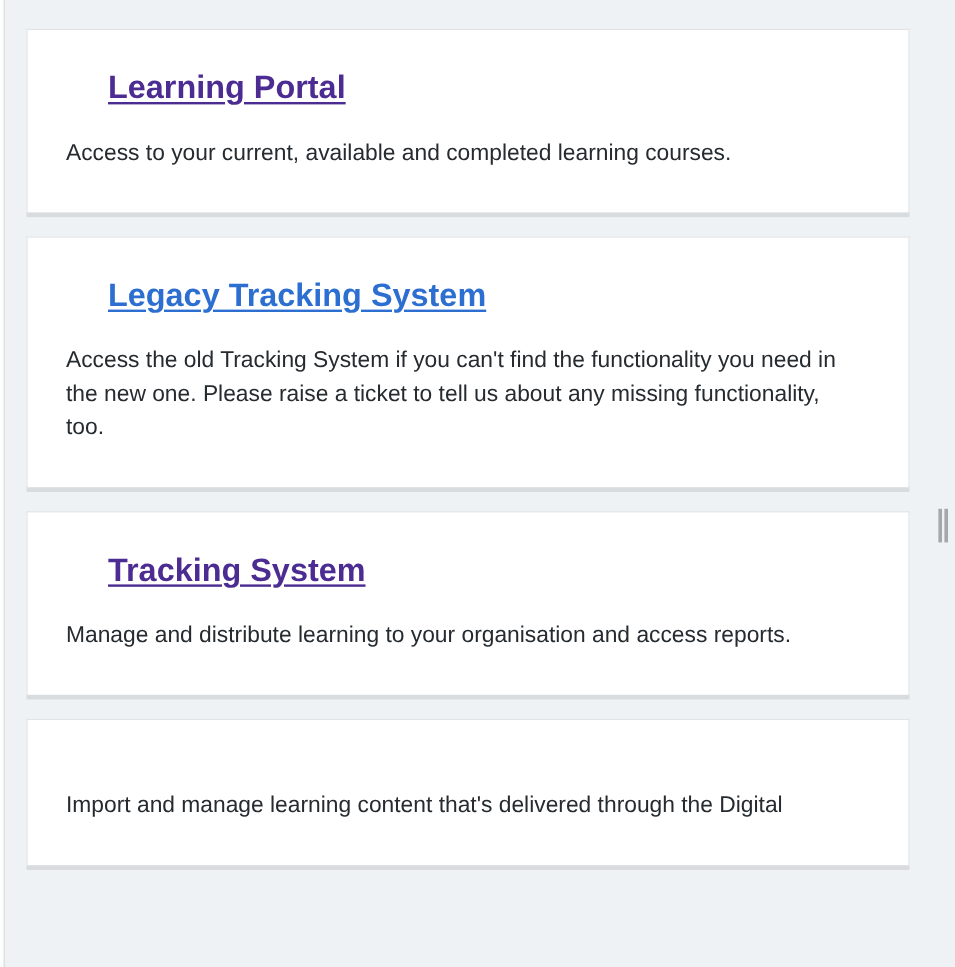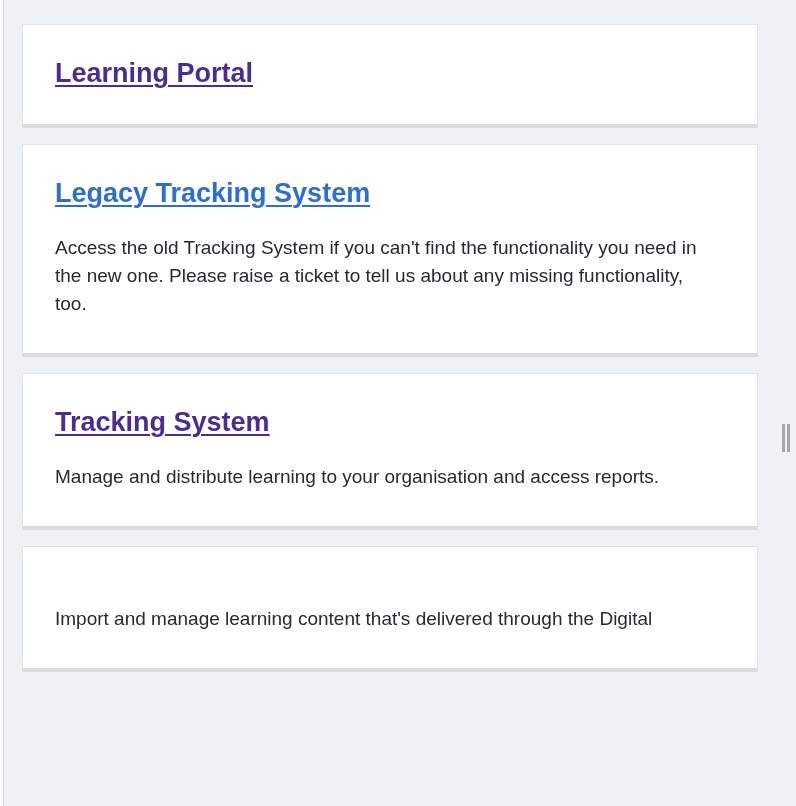--- a/index.html
+++ b/index.html
@@ -46,20 +46,21 @@
   .app-link {
     display: inline-block;
     font-size: 27px;
     line-height: 31px;
     font-weight: bold;
     color: #2c6fd1;
     text-decoration: underline;
     text-decoration-thickness: 2px;
     text-underline-offset: 3px;
     cursor: pointer;
+    margin-left: 35px;
   }
   .app-link.visited {
     color: #4c2c92;
   }
   .app-desc {
     margin-top: 25px;
     font-size: 19px;
     line-height: 28px;
     color: #262b30;
     max-width: 660px;
@@ -81,20 +82,21 @@
 </style>
 </head>
 <body>
 
 <div class="left-strip"></div>
 
 <div class="page">
   <div>
   <section class="app-card">
     <a class="app-link visited">Learning Portal</a>
+    <p class="app-desc">Access to your current, available and completed learning courses.</p>
   </section>
 
   <section class="app-card">
     <a class="app-link">Legacy Tracking System</a>
     <p class="app-desc">Access the old Tracking System if you can't find the functionality you need in the new one. Please raise a ticket to tell us about any missing functionality, too.</p>
   </section>
 
   <section class="app-card">
     <a class="app-link visited">Tracking System</a>
     <p class="app-desc">Manage and distribute learning to your organisation and access reports.</p>

